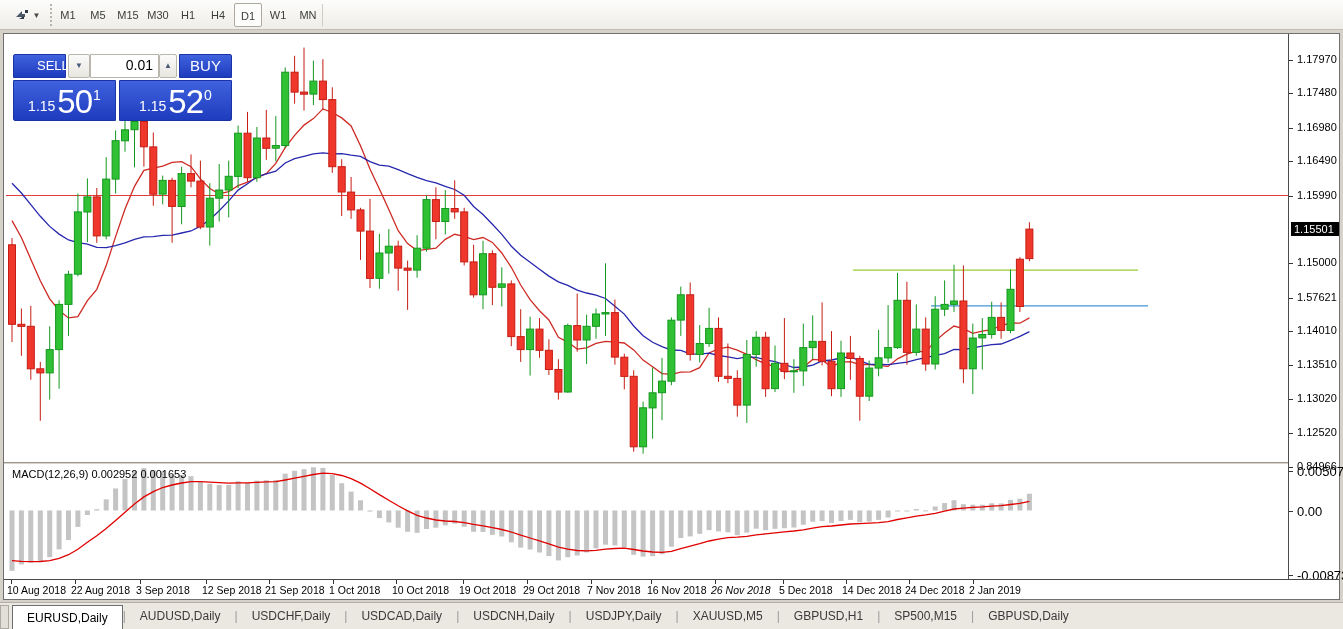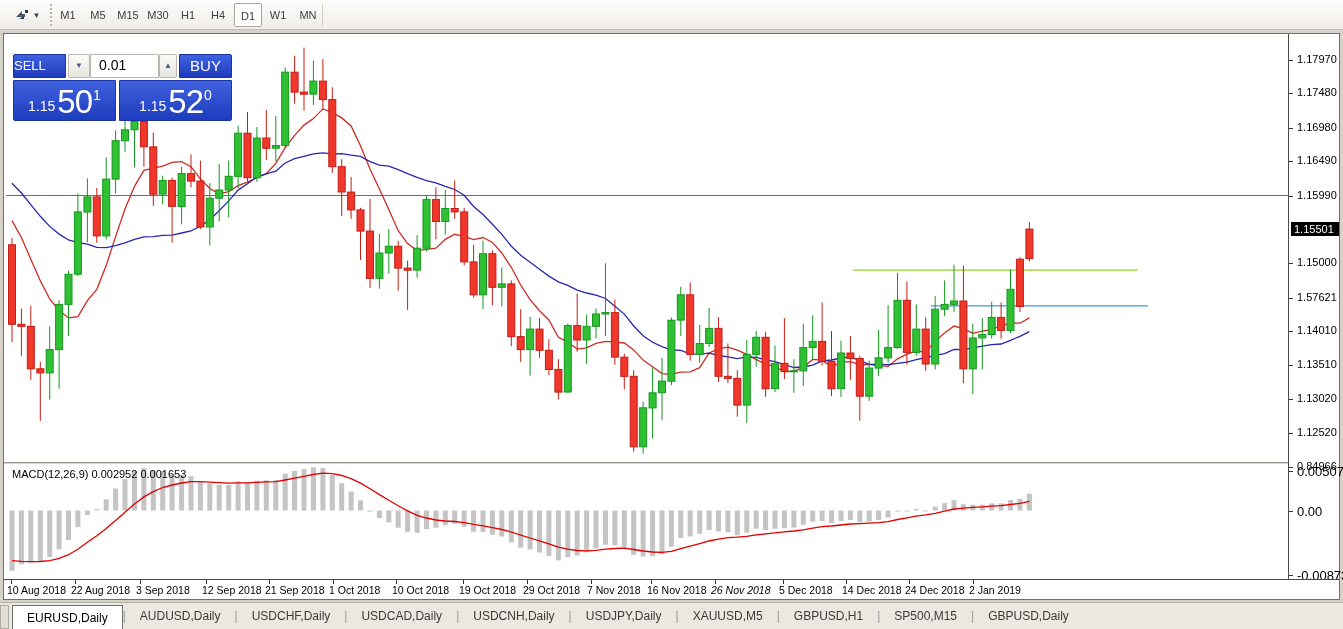--- a/index.html
+++ b/index.html
@@ -36,28 +36,28 @@
   .dtick { position:absolute; top:0; width:1px; height:4px; background:#333; }
   #chart-title { position:absolute; left:9px; top:5px; font-size:12px; color:#000; }
   #chart-title .tri { font-size:8px; vertical-align:1px; margin-right:5px; }
   #macd-label { position:absolute; left:8px; top:434px; font-size:11px; color:#000; z-index:5; }
   .macd-tick { position:absolute; left:8px; font-size:13px; color:#000; white-space:nowrap; }
   
   #trade-panel { position:absolute; left:9px; top:20px; width:219px; z-index:10; }
   .tp-row1 { position:relative; height:25px; }
   .btn-blue { background:linear-gradient(#4062DE,#1E3CBE); color:#fff; border:1px solid #1A34A6; }
   #sell-btn { position:absolute; left:0; top:0; width:53px; height:24px; font-size:13px;
-              text-align:left; line-height:22px; border-radius:2px 0 0 0; }
+              text-align:left; line-height:22px; border-radius:2px 0 0 0;padding-left:23px; }
   #buy-btn  { position:absolute; left:166px; top:0; width:53px; height:24px; font-size:15px;
               text-align:center; line-height:22px; border-radius:0 2px 0 0; }
   #lot-down { position:absolute; left:55px; top:0; width:22px; height:24px;
               background:linear-gradient(#FBFBFA,#E8E6E0); border:1px solid #B9B6AE;
               text-align:center; line-height:22px; font-size:8px; color:#4A5A7A; border-radius:2px; }
   #lot-field { position:absolute; left:77px; top:0; width:69px; height:24px; background:#fff;
-               border:1px solid #B9B6AE; font-size:14px; padding:2px 5px 0 8px; }
+               border:1px solid #B9B6AE; font-size:14px; text-align:right; padding:2px 5px 0 8px; }
   #lot-up   { position:absolute; left:146px; top:0; width:18px; height:24px;
               background:linear-gradient(#FBFBFA,#E8E6E0); border:1px solid #B9B6AE;
               text-align:center; line-height:22px; font-size:8px; color:#4A5A7A; border-radius:2px; }
   .px-box { position:absolute; top:26px; height:41px; color:#fff; display:flex;
             align-items:flex-end; justify-content:center; padding-bottom:3px; }
   #sell-px { left:0; width:103px; border-radius:0 0 0 2px; }
   #buy-px  { left:106px; width:113px; border-radius:0 0 2px 0; }
   .px-small { font-size:14px; margin:0 2px 3px 0; }
   .px-big { font-size:33px; line-height:30px; letter-spacing:-1px; }
   .px-sup { font-size:14px; margin:0 0 14px 1px; }

